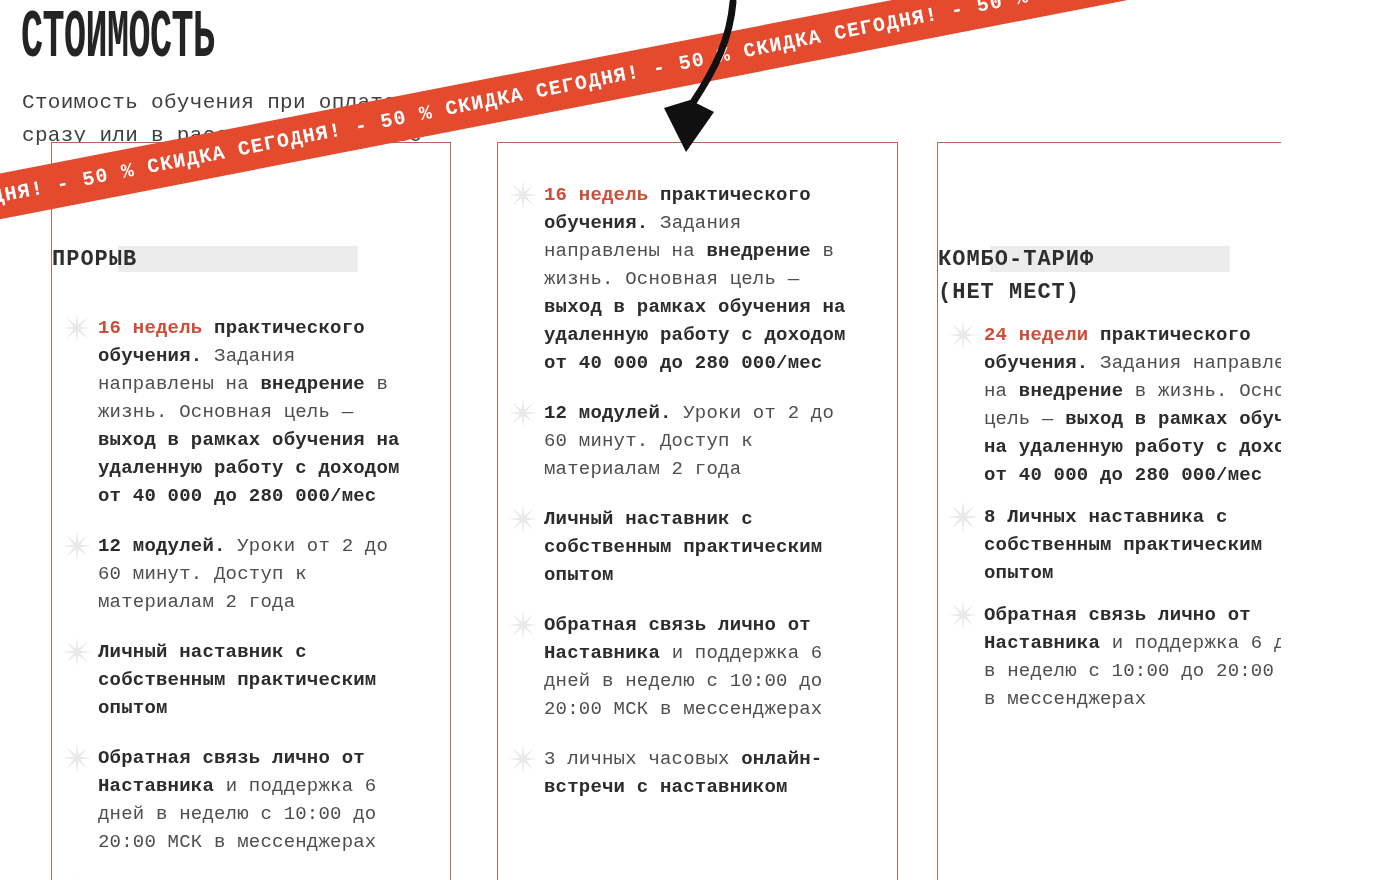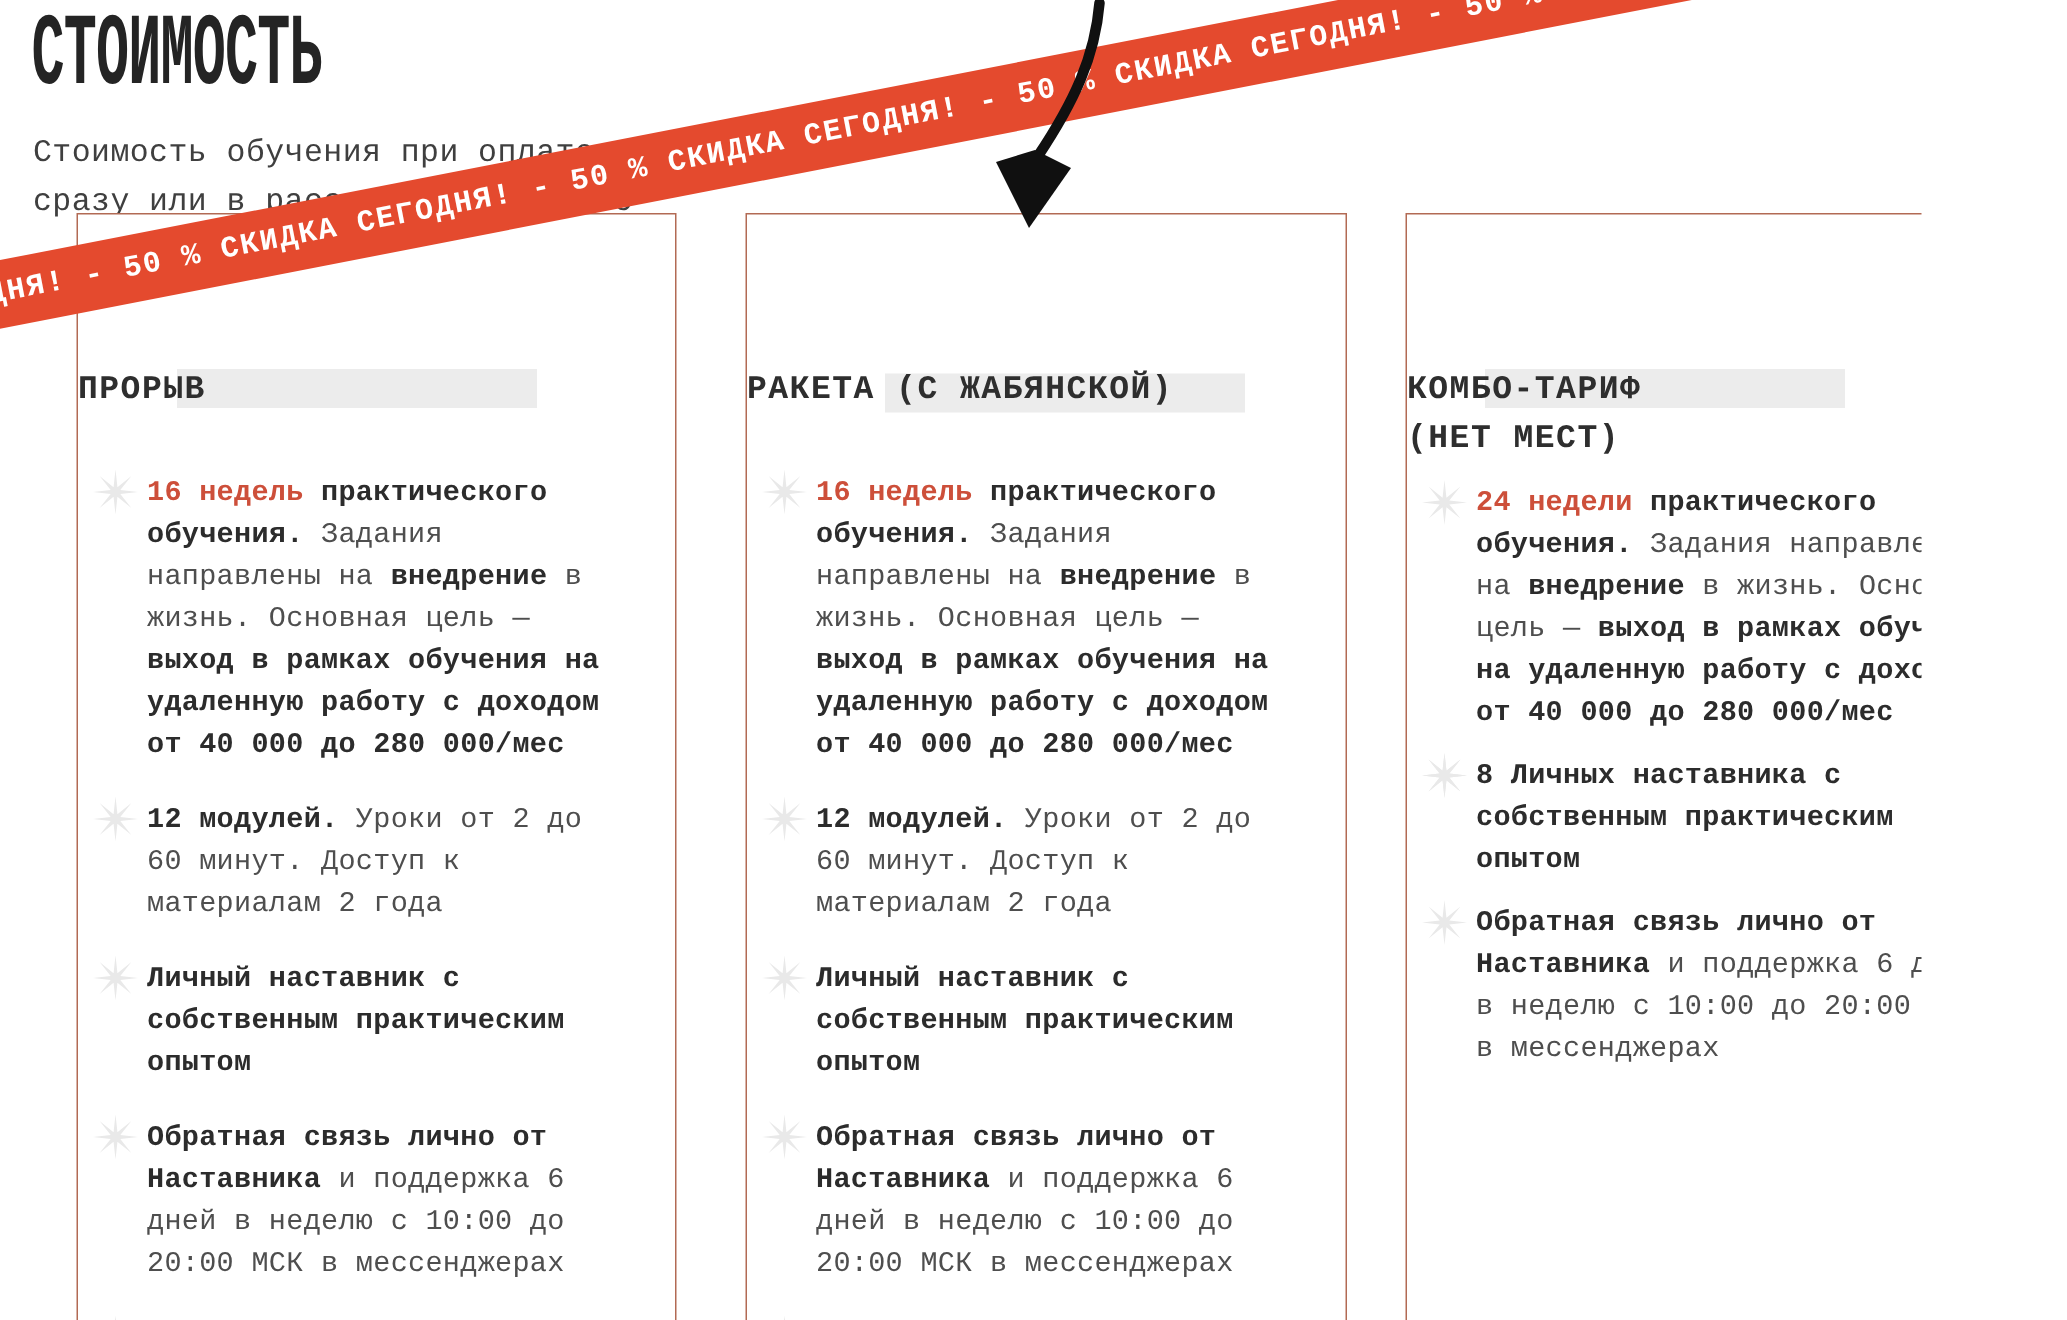--- a/index.html
+++ b/index.html
@@ -88,23 +88,20 @@
             </svg><span><span class="seg-b">Личный наставник с собственным практическим опытом</span></span></li>
           <li class="feature"><svg viewBox="0 0 32 32" class="star">
               <polygon fill="#e9e9e9" points="31,16 19.2,17.3 26.6,26.6 17.3,19.2 16,31 14.7,19.2 5.4,26.6 12.8,17.3 1,16 12.8,14.7 5.4,5.4 14.7,12.8 16,1 17.3,12.8 26.6,5.4 19.2,14.7"></polygon>
             </svg><span><span class="seg-b">Обратная связь лично от Наставника </span><span class="seg-n">и поддержка 6 дней в неделю с 10:00 до 20:00 МСК в мессенджерах</span></span></li>
           <li class="feature extra-gap"><svg viewBox="0 0 32 32" class="star">
               <polygon fill="#e9e9e9" points="31,16 19.2,17.3 26.6,26.6 17.3,19.2 16,31 14.7,19.2 5.4,26.6 12.8,17.3 1,16 12.8,14.7 5.4,5.4 14.7,12.8 16,1 17.3,12.8 26.6,5.4 19.2,14.7"></polygon>
             </svg><span><span class="seg-n">3 личных часовых </span><span class="seg-b">онлайн-встречи с наставником</span></span></li>
         </ul>
       </div>
       <div class="card">
-        <div class="card-title">
-          <div class="card-title-line hl">РАКЕТА (С ЖАБЯНСКОЙ)</div>
-        </div>
         <ul class="features">
           <li class="feature"><svg viewBox="0 0 32 32" class="star">
               <polygon fill="#e9e9e9" points="31,16 19.2,17.3 26.6,26.6 17.3,19.2 16,31 14.7,19.2 5.4,26.6 12.8,17.3 1,16 12.8,14.7 5.4,5.4 14.7,12.8 16,1 17.3,12.8 26.6,5.4 19.2,14.7"></polygon>
             </svg><span><span class="seg-a">16 недель </span><span class="seg-b">практического обучения. </span><span class="seg-n">Задания направлены на </span><span class="seg-b">внедрение </span><span class="seg-n">в жизнь. Основная цель — </span><span class="seg-b">выход в рамках обучения на удаленную работу с доходом от 40 000 до 280 000/мес</span></span></li>
           <li class="feature"><svg viewBox="0 0 32 32" class="star">
               <polygon fill="#e9e9e9" points="31,16 19.2,17.3 26.6,26.6 17.3,19.2 16,31 14.7,19.2 5.4,26.6 12.8,17.3 1,16 12.8,14.7 5.4,5.4 14.7,12.8 16,1 17.3,12.8 26.6,5.4 19.2,14.7"></polygon>
             </svg><span><span class="seg-b">12 модулей. </span><span class="seg-n">Уроки от 2 до 60 минут. Доступ к материалам 2 года</span></span></li>
           <li class="feature"><svg viewBox="0 0 32 32" class="star">
               <polygon fill="#e9e9e9" points="31,16 19.2,17.3 26.6,26.6 17.3,19.2 16,31 14.7,19.2 5.4,26.6 12.8,17.3 1,16 12.8,14.7 5.4,5.4 14.7,12.8 16,1 17.3,12.8 26.6,5.4 19.2,14.7"></polygon>
             </svg><span><span class="seg-b">Личный наставник с собственным практическим опытом</span></span></li>

